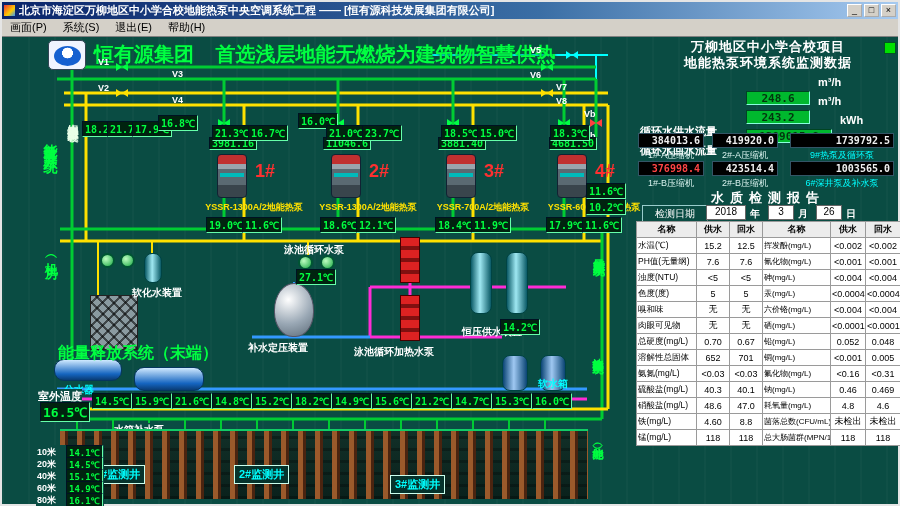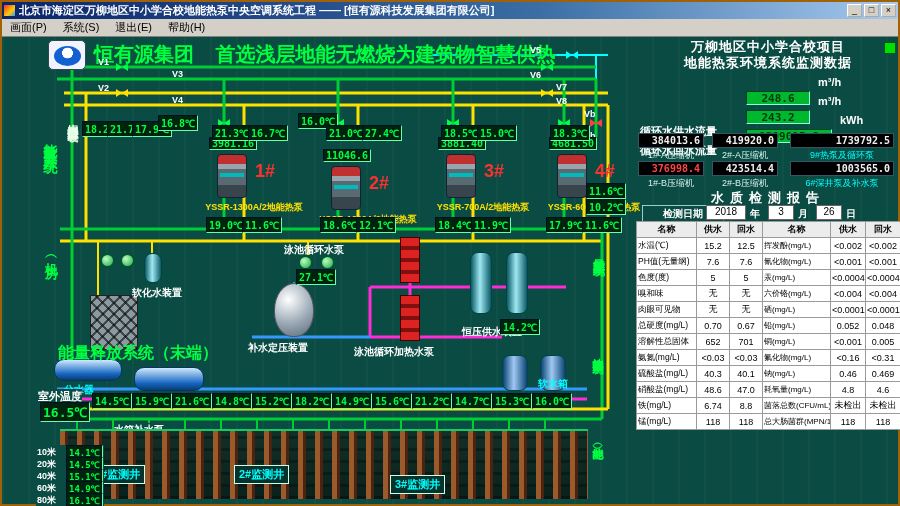--- a/index.html
+++ b/index.html
@@ -1,19 +1,19 @@
 <!DOCTYPE html>
 <html><head>
 <meta charset="utf-8">
 <style>
   * { box-sizing: border-box; margin: 0; padding: 0; }
   html,body { width:900px; height:506px; overflow:hidden; background:#222;
     font-family:"Liberation Sans", sans-serif; }
   .window { position:relative; width:900px; height:506px; background:#eab308;
-    border:2px solid #a16207; }
+    border:2px solid #e5e5e5; }
   
   .titlebar { height:17px; background:linear-gradient(90deg,#0a246a,#3a6ea5 60%,#a6caf0);
     display:flex; align-items:center; padding:0 2px; color:#fff; font-size:11px; white-space:nowrap; }
   .app-icon { width:11px; height:11px; background:linear-gradient(135deg,#e33,#fc0 60%,#39f); margin-right:4px; flex:none; }
   .title-text { flex:1; overflow:hidden; text-overflow:ellipsis; font-weight:bold; }
   .tb-btn { width:15px; height:13px; background:#d4d0c8; border:1px outset #fff; color:#000;
     font-size:9px; line-height:11px; text-align:center; margin-left:2px; flex:none; cursor:default; }
   .menubar { height:18px; background:#d4d0c8; border-bottom:1px solid #808080;
     display:flex; gap:16px; align-items:center; padding:0 8px; font-size:11px; color:#000; }
   .menu-item { cursor:default; }
@@ -83,21 +83,21 @@
   .flow-value { position:absolute; left:112px; top:0; width:64px; height:14px; text-align:center;
     background:#00b82e; color:#03350e; font:bold 11px "DejaVu Sans Mono",monospace;
     border:1px solid; border-color:#042 #8fd #8fd #042;margin-top:16px; }
   .flow-unit { position:absolute; left:184px; top:1px; color:#fff; font-size:11px; font-weight:bold; }
   .counter { position:absolute; height:15px; background:#000; color:#efefef; text-align:right;
     font:bold 10px "DejaVu Sans Mono",monospace; padding:1px 3px; border:1px solid #356; }
   .counter.alarm { color:#ff4545; }
   .c-label { position:absolute; color:#d8f2ee; font-size:9px; text-align:center; white-space:nowrap; }
   .c-label.cyan { color:#00ffff; }
   .date-label { position:absolute; left:8px; top:0; background:#0a4c43; border:1px outset #9cc;
-    color:#fff; font-size:10px; font-weight:bold; padding:1px 20px; }
+    color:#fff; font-size:10px; font-weight:normal; padding:1px 12px; }
   .date-box { position:absolute; top:0; height:15px; background:#fff; color:#000;
     border:1px solid #666; font-size:10px; text-align:center; }
   .date-unit { position:absolute; top:2px; color:#fff; font-size:10px; font-weight:bold; }
   .wq-table { position:absolute; left:2px; top:184px; width:264px; border-collapse:collapse;
     background:#fff; table-layout:fixed; }
   .wq-table th, .wq-table td { border:1px solid #9a9a9a; height:16px; overflow:hidden;
     white-space:nowrap; font-size:9px; color:#000; padding:0 1px; text-align:center; font-weight:normal; }
   .wq-table th { background:#ececec; font-weight:bold; }
   .wq-table td:nth-child(1) { font-size:8.5px; text-align:left; }
   .wq-table td:nth-child(4) { font-size:8px; text-align:left; }
@@ -227,21 +227,21 @@
     <span class="vlv" style="left:554px;top:59px">V8</span>
     <span class="vlv" style="left:582px;top:72px">Vb</span>
     <span class="vlv" style="left:582px;top:94px">Vb</span>
 
     <div class="unit" style="left:197px;top:100px">
       <div class="readout hours">3981.16</div>
       <div class="tank"></div>
       <div class="uno">1#</div>
       <div class="model">YSSR-1300A/2地能热泵</div>
     </div>
-    <div class="unit" style="left:311px;top:112px">
+    <div class="unit" style="left:311px;top:100px">
       <div class="readout hours">11046.6</div>
       <div class="tank"></div>
       <div class="uno">2#</div>
       <div class="model">YSSR-1300A/2地能热泵</div>
     </div>
     <div class="unit" style="left:426px;top:100px">
       <div class="readout hours">3881.40</div>
       <div class="tank"></div>
       <div class="uno">3#</div>
       <div class="model">YSSR-700A/2地能热泵</div>
@@ -281,21 +281,21 @@
     <div class="eq-label green" style="left:56px;top:306px">能量释放系统（末端）</div>
 
     <div class="readout" style="left:80px;top:84px">18.2℃</div>
     <div class="readout" style="left:105px;top:84px">21.7℃</div>
     <div class="readout" style="left:130px;top:84px">17.9℃</div>
     <div class="readout" style="left:156px;top:78px">16.8℃</div>
     <div class="readout" style="left:210px;top:88px">21.3℃</div>
     <div class="readout" style="left:246px;top:88px">16.7℃</div>
     <div class="readout" style="left:296px;top:76px">16.0℃</div>
     <div class="readout" style="left:324px;top:88px">21.0℃</div>
-    <div class="readout" style="left:360px;top:88px">27.4℃</div>
+    <div class="readout" style="left:360px;top:88px">23.7℃</div>
     <div class="readout" style="left:439px;top:88px">18.5℃</div>
     <div class="readout" style="left:475px;top:88px">15.0℃</div>
     <div class="readout" style="left:548px;top:88px">18.3℃</div>
     <div class="readout" style="left:204px;top:180px">19.0℃</div>
     <div class="readout" style="left:240px;top:180px">11.6℃</div>
     <div class="readout" style="left:318px;top:180px">18.6℃</div>
     <div class="readout" style="left:354px;top:180px">12.1℃</div>
     <div class="readout" style="left:433px;top:180px">18.4℃</div>
     <div class="readout" style="left:469px;top:180px">11.9℃</div>
     <div class="readout" style="left:544px;top:180px">17.9℃</div>
@@ -424,20 +424,28 @@
             </tr>
             <tr>
               <td>PH值(无量纲)</td>
               <td>7.6</td>
               <td>7.6</td>
               <td>氰化物(mg/L)</td>
               <td>&lt;0.001</td>
               <td>&lt;0.001</td>
             </tr>
             <tr>
+              <td>浊度(NTU)</td>
+              <td>&lt;5</td>
+              <td>&lt;5</td>
+              <td>砷(mg/L)</td>
+              <td>&lt;0.004</td>
+              <td>&lt;0.004</td>
+            </tr>
+            <tr>
               <td>色度(度)</td>
               <td>5</td>
               <td>5</td>
               <td>汞(mg/L)</td>
               <td>&lt;0.0004</td>
               <td>&lt;0.0004</td>
             </tr>
             <tr>
               <td>嗅和味</td>
               <td>无</td>
@@ -489,21 +497,21 @@
             <tr>
               <td>硝酸盐(mg/L)</td>
               <td>48.6</td>
               <td>47.0</td>
               <td>耗氧量(mg/L)</td>
               <td>4.8</td>
               <td>4.6</td>
             </tr>
             <tr>
               <td>铁(mg/L)</td>
-              <td>6.74</td>
+              <td>4.60</td>
               <td>8.8</td>
               <td>菌落总数(CFU/mL)</td>
               <td>未检出</td>
               <td>未检出</td>
             </tr>
             <tr>
               <td>锰(mg/L)</td>
               <td>118</td>
               <td>118</td>
               <td>总大肠菌群(MPN/100mL)</td>

